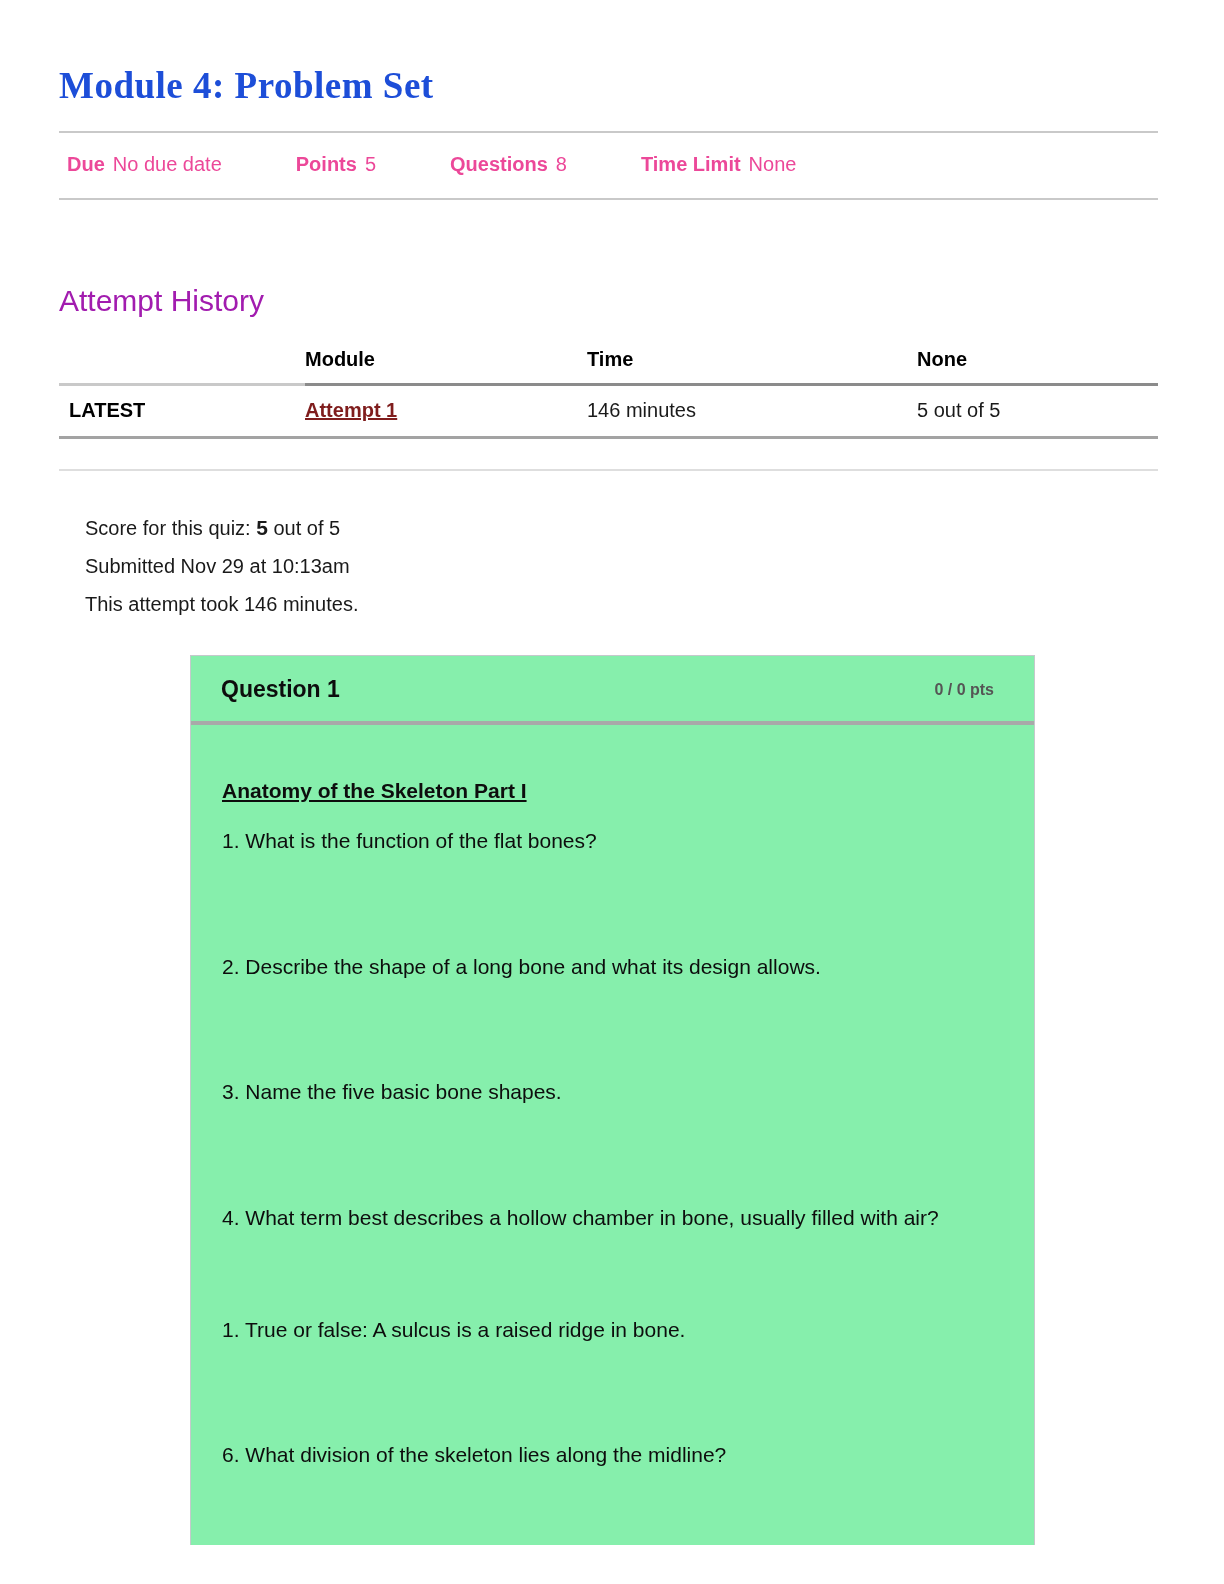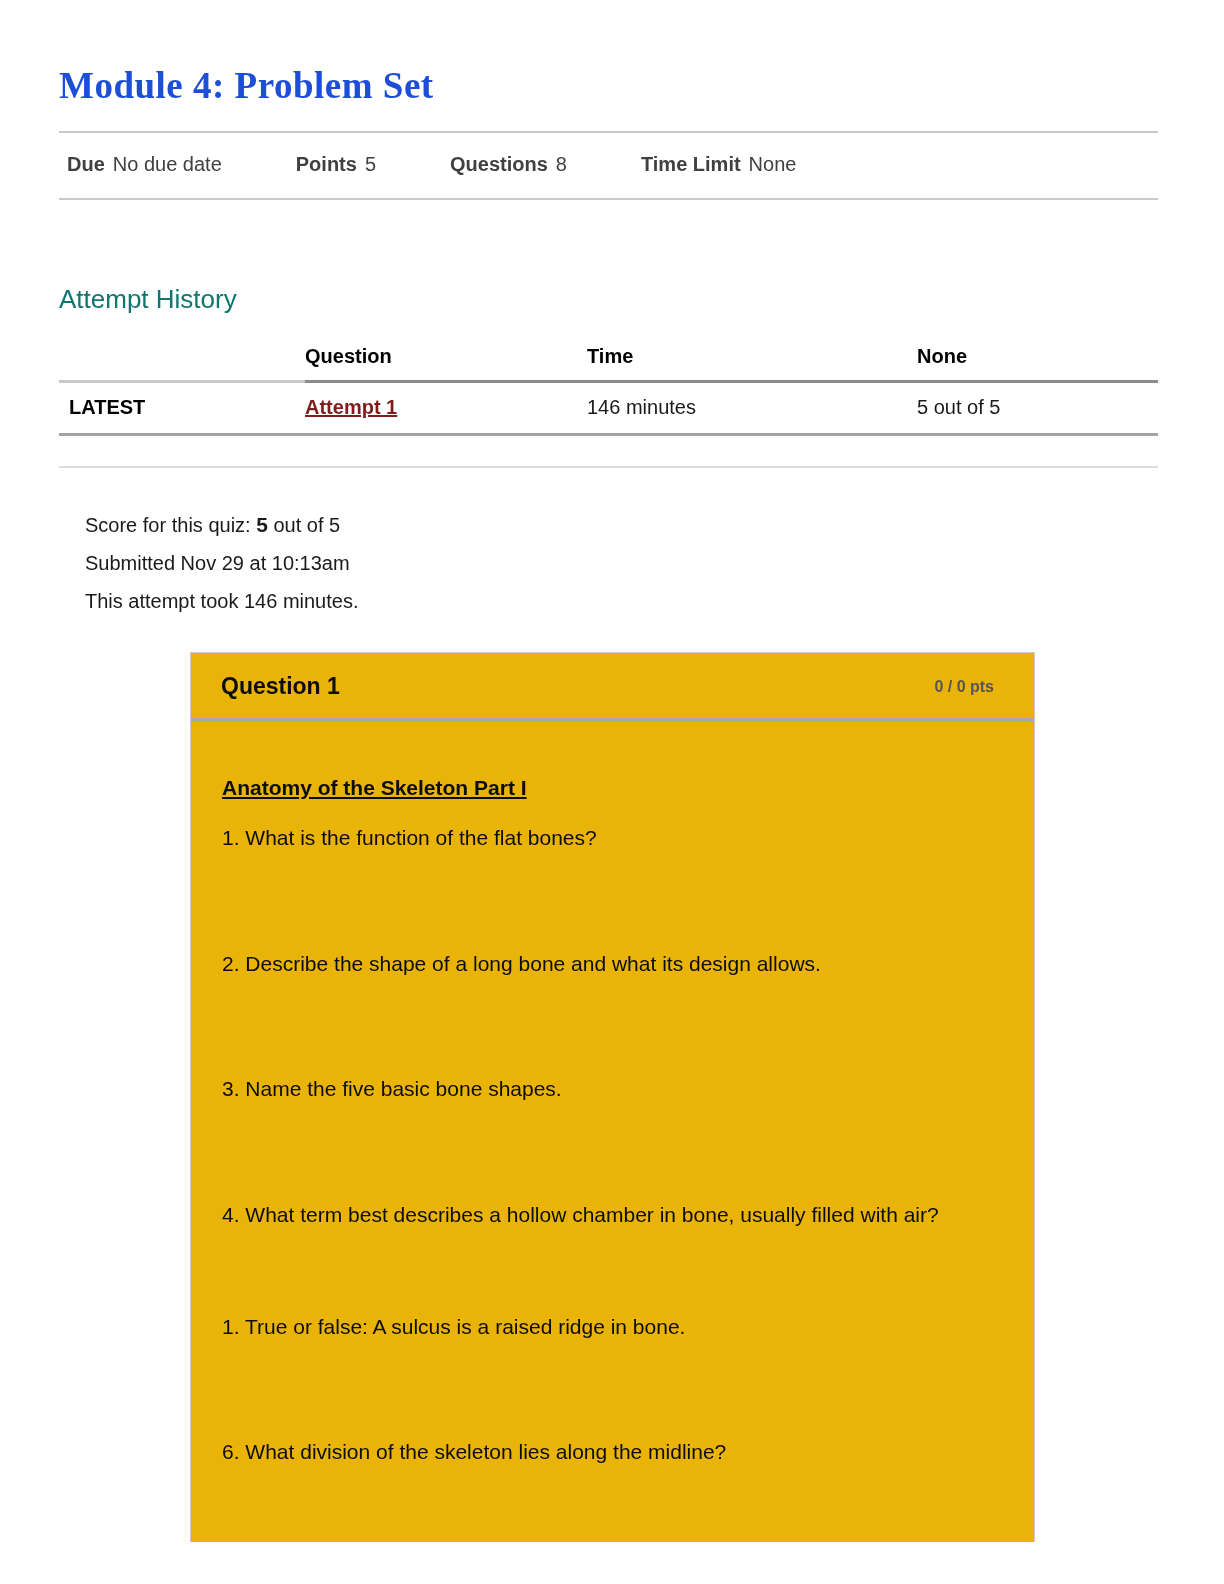--- a/index.html
+++ b/index.html
@@ -28,30 +28,30 @@
     height: 0;
   }
   .rule-1 { margin-top: 24px; }
   .rule-2 { margin-top: 0; }
   
   .details-row {
     display: flex;
     gap: 74px;
     padding: 20px 0 22px 8px;
     font-size: 20px;
-    color: #404040;
+    color: #ec4899;
   }
   .detail { display: flex; gap: 8px; white-space: nowrap; }
   .detail .lbl { font-weight: bold; }
   
   .ah-heading {
     margin-top: 84px;
-    font-size: 26px;
+    font-size: 30px;
     font-weight: 400;
-    color: #0f766e;
+    color: #a21caf;
   }
   table.ah-table {
     width: 100%;
     border-collapse: collapse;
     margin-top: 24px;
     font-size: 20px;
   }
   .ah-table th {
     text-align: left;
     font-weight: bold;
@@ -92,21 +92,21 @@
   .question-card {
     width: 845px;
     height: 890px;
     margin-top: 32px;
     margin-left: 131px;
     border-top: 1px solid #c5c9cc;
     border-left: 1px solid #c5c9cc;
     border-right: 1px solid #c5c9cc;
     border-bottom: none;
     overflow: hidden;
-    background: #eab308;
+    background: #86efac;
   }
   .q-header {
     display: flex;
     justify-content: space-between;
     align-items: center;
     padding: 20px 40px 18px 30px;
     border-bottom: 4px solid #a9a9a9;
   }
   .q-title {
     font-size: 23px;
@@ -162,21 +162,21 @@
   </div>
 
   <hr class="rule rule-2">
 
   <h2 class="ah-heading">Attempt History</h2>
 
   <table class="ah-table">
     <thead>
       <tr>
         <th class="col1 empty-th"></th>
-        <th class="col2">Question</th>
+        <th class="col2">Module</th>
         <th class="col3">Time</th>
         <th>None</th>
       </tr>
     </thead>
     <tbody>
       <tr>
         <td class="latest-cell">LATEST</td>
         <td>
           <a class="attempt-link" href="#" style="color: #7f1d1d;">Attempt 1</a>
         </td>

